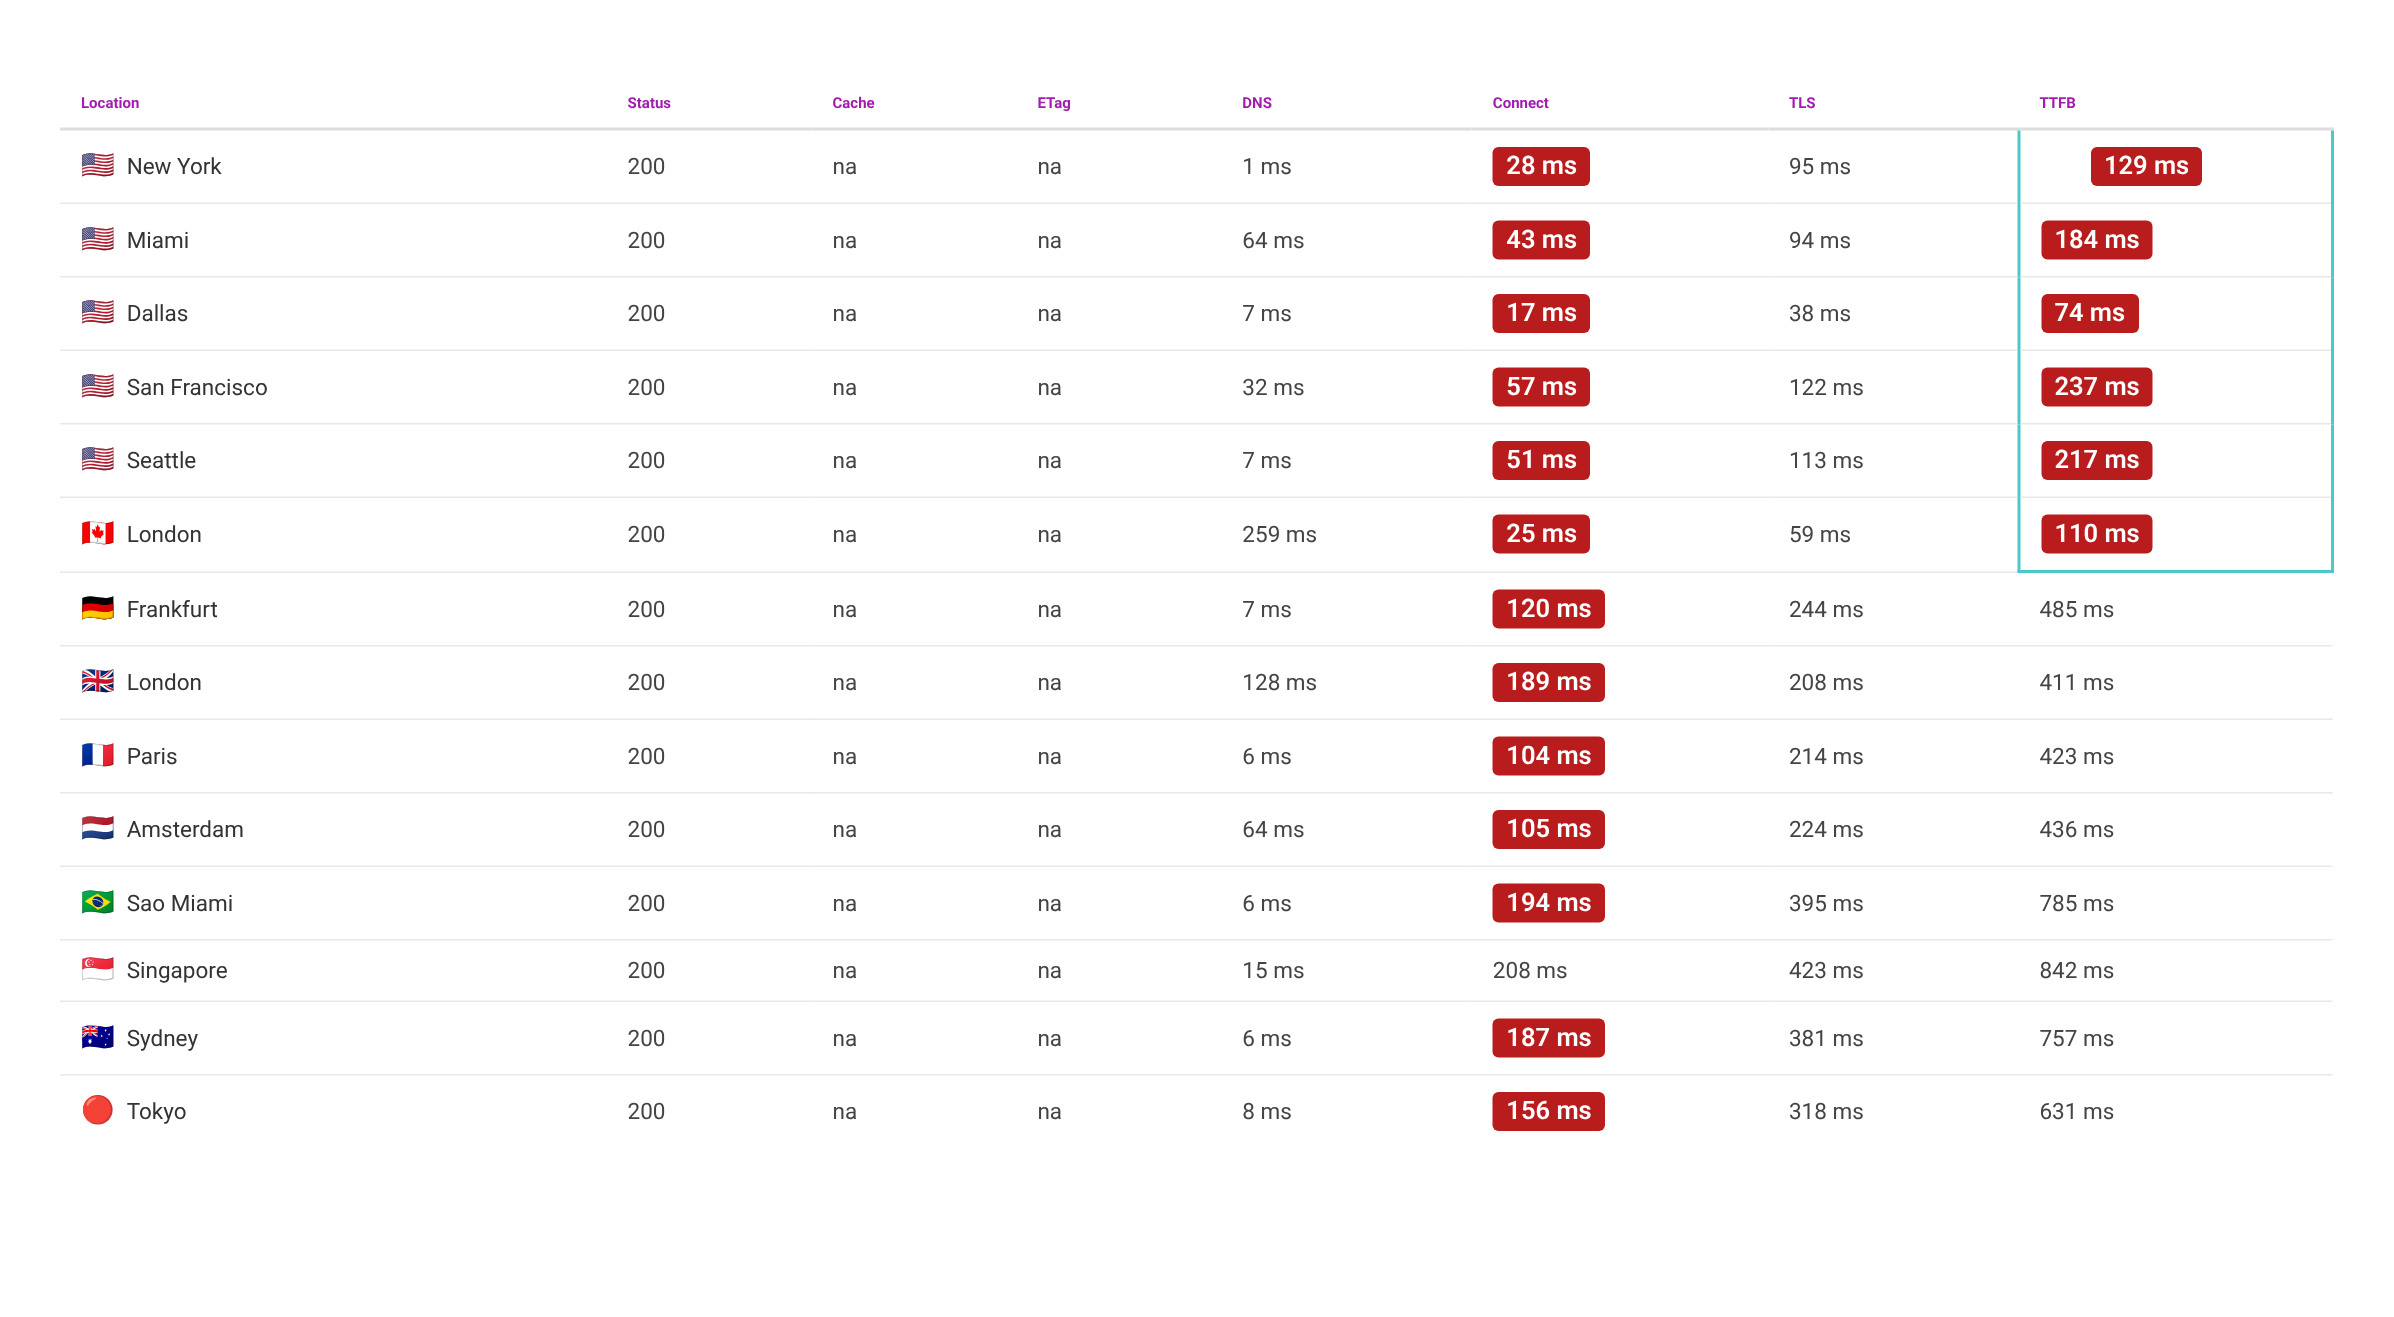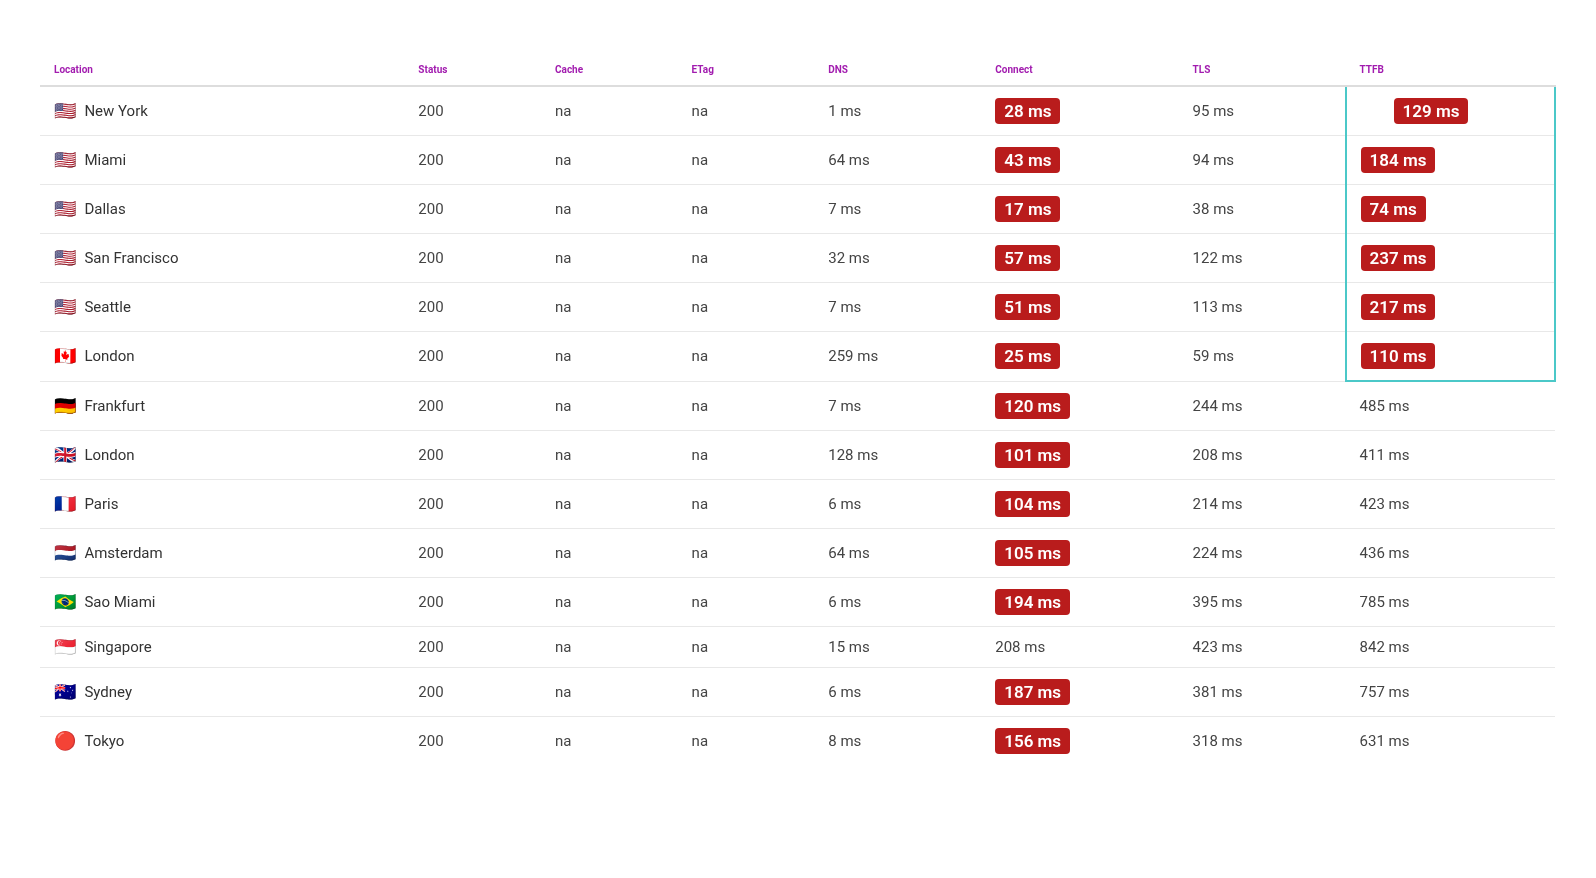--- a/index.html
+++ b/index.html
@@ -198,21 +198,21 @@
         <td>
           <div class="location-cell">
             <span class="flag">🇬🇧</span>
             <span>London</span>
           </div>
         </td>
         <td>200</td>
         <td>na</td>
         <td>na</td>
         <td>128 ms</td>
-        <td><span class="badge-green">101 ms</span></td>
+        <td><span class="badge-green">189 ms</span></td>
         <td>208 ms</td>
         <td>411 ms</td>
       </tr>
       <tr>
         <td>
           <div class="location-cell">
             <span class="flag">🇫🇷</span>
             <span>Paris</span>
           </div>
         </td>

